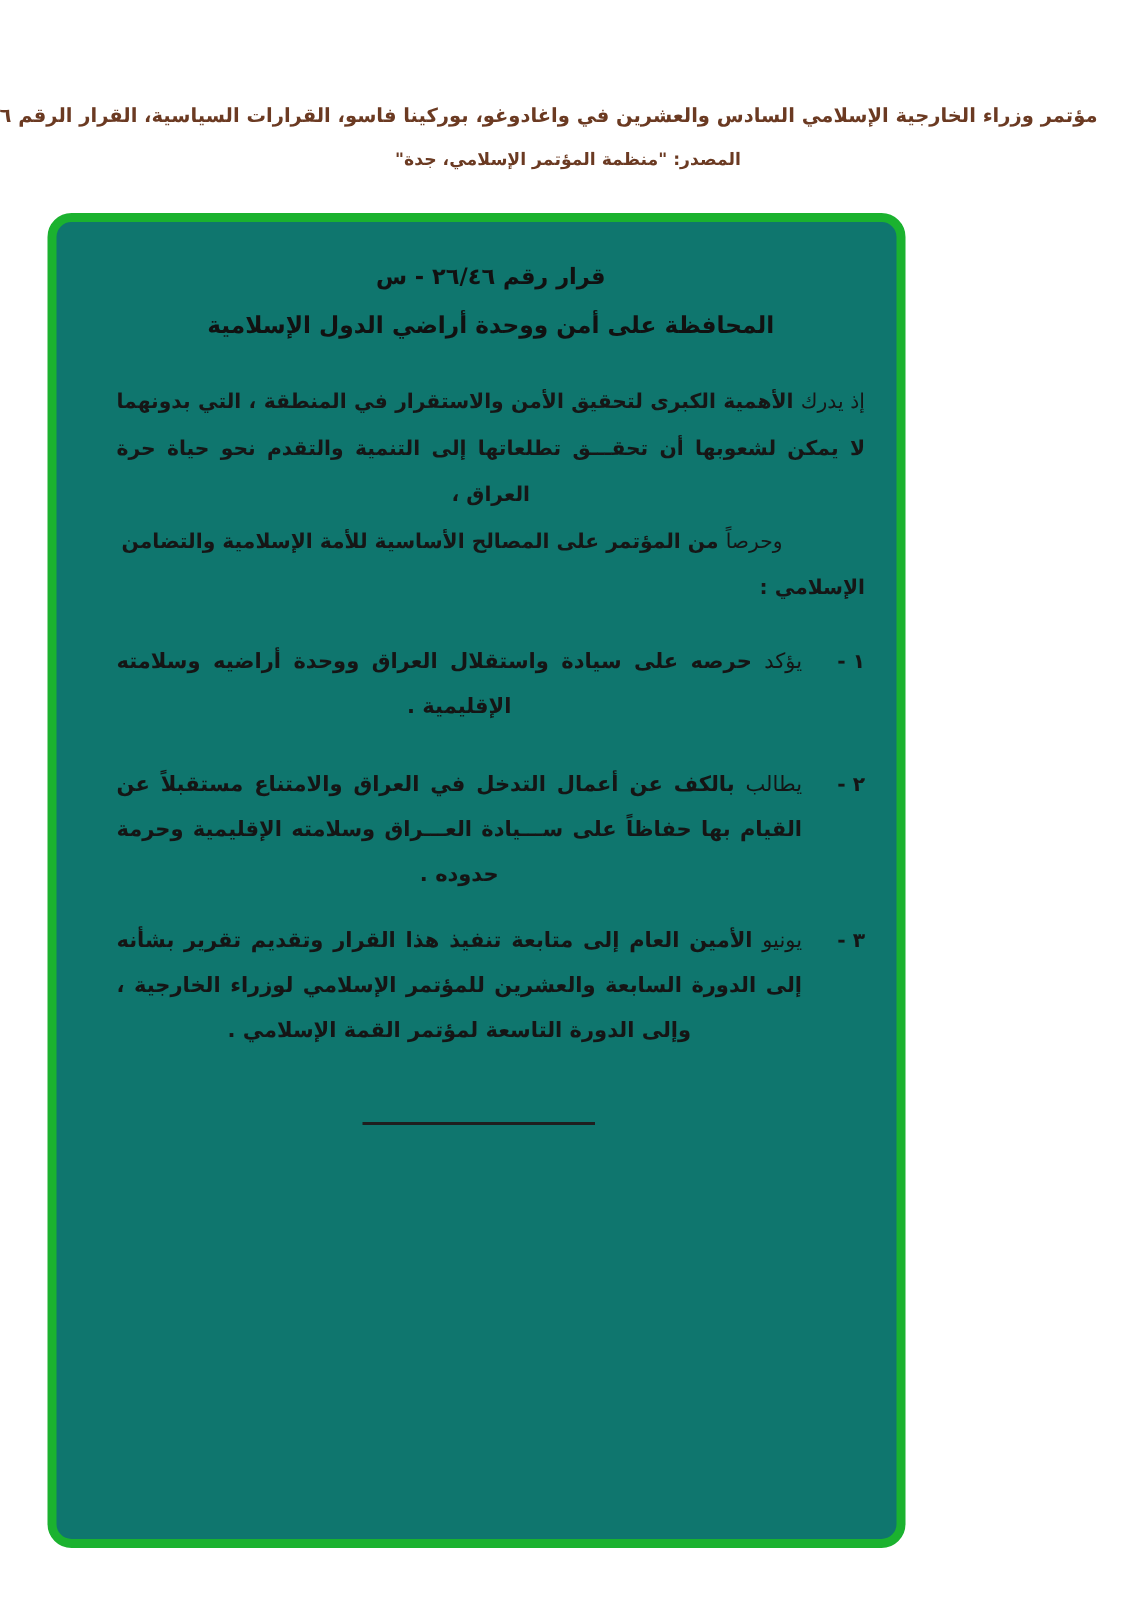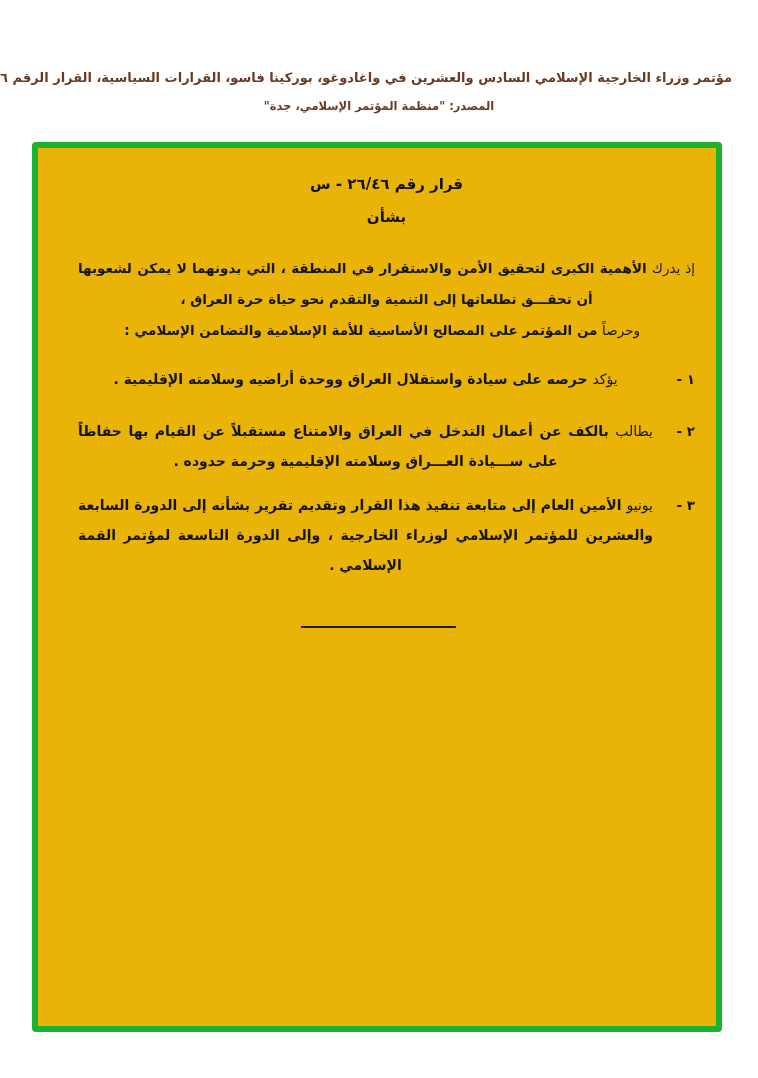--- a/index.html
+++ b/index.html
@@ -14,23 +14,23 @@
     text-align:right;white-space:nowrap;
     font-size:13px;font-weight:bold;color:#6b3a22;
   }
   .src-hdr2{
     position:absolute;top:99px;left:0;right:0;
     text-align:center;
     font-size:11.5px;font-weight:bold;color:#6b3a22;
   }
   
   .frame{
-    position:absolute;left:32px;top:142px;width:690px;height:890px;
-    border:6px solid #1bb22f;border-radius:4px;box-sizing:border-box;
-    background:#eab308;
+    position:absolute;left:32px;top:142px;width:572px;height:890px;
+    border:6px solid #1bb22f;border-radius:16px;box-sizing:border-box;
+    background:#0f766e;
   }
   .content{padding:26px 21px 0 40px;}
   .title-line{
     text-align:center;font-weight:bold;color:#111;
     font-size:15px;line-height:20px;margin:0 0 13px 0;
   }
   .title-line.subject{font-size:15.5px;}
   .para{
     font-size:13.5px;font-weight:bold;line-height:31px;color:#161616;
     text-align:justify;margin:0;
@@ -59,21 +59,21 @@
 </head>
 <body>
 
 <div class="src-hdr1">مؤتمر وزراء الخارجية الإسلامي السادس والعشرين في واغادوغو، بوركينا فاسو، القرارات السياسية، القرار الرقم ٤٦‏/‏٢٦-س</div>
 <div class="src-hdr2">المصدر: "منظمة المؤتمر الإسلامي، جدة"</div>
 
 <div class="frame">
   <div class="content">
 
     <div class="title-line">قرار رقم ٤٦‏/‏٢٦ - س</div>
-    <div class="title-line">بشأن</div>
+    <div class="title-line subject">المحافظة على أمن ووحدة أراضي الدول الإسلامية</div>
 
 
     <p class="para awareness"><b class="lead">إذ يدرك</b><span> الأهمية الكبرى لتحقيق الأمن والاستقرار في المنطقة ، التي بدونهما لا يمكن لشعوبها أن تحقـــق تطلعاتها إلى التنمية والتقدم نحو حياة حرة العراق ،</span></p>
 
     <p class="para keenness"><b class="lead">وحرصاً</b><span> من المؤتمر على المصالح الأساسية للأمة الإسلامية والتضامن الإسلامي :</span></p>
 
     <div class="items">
 
       <div class="item first">
         <div class="item-num">١ -</div>

